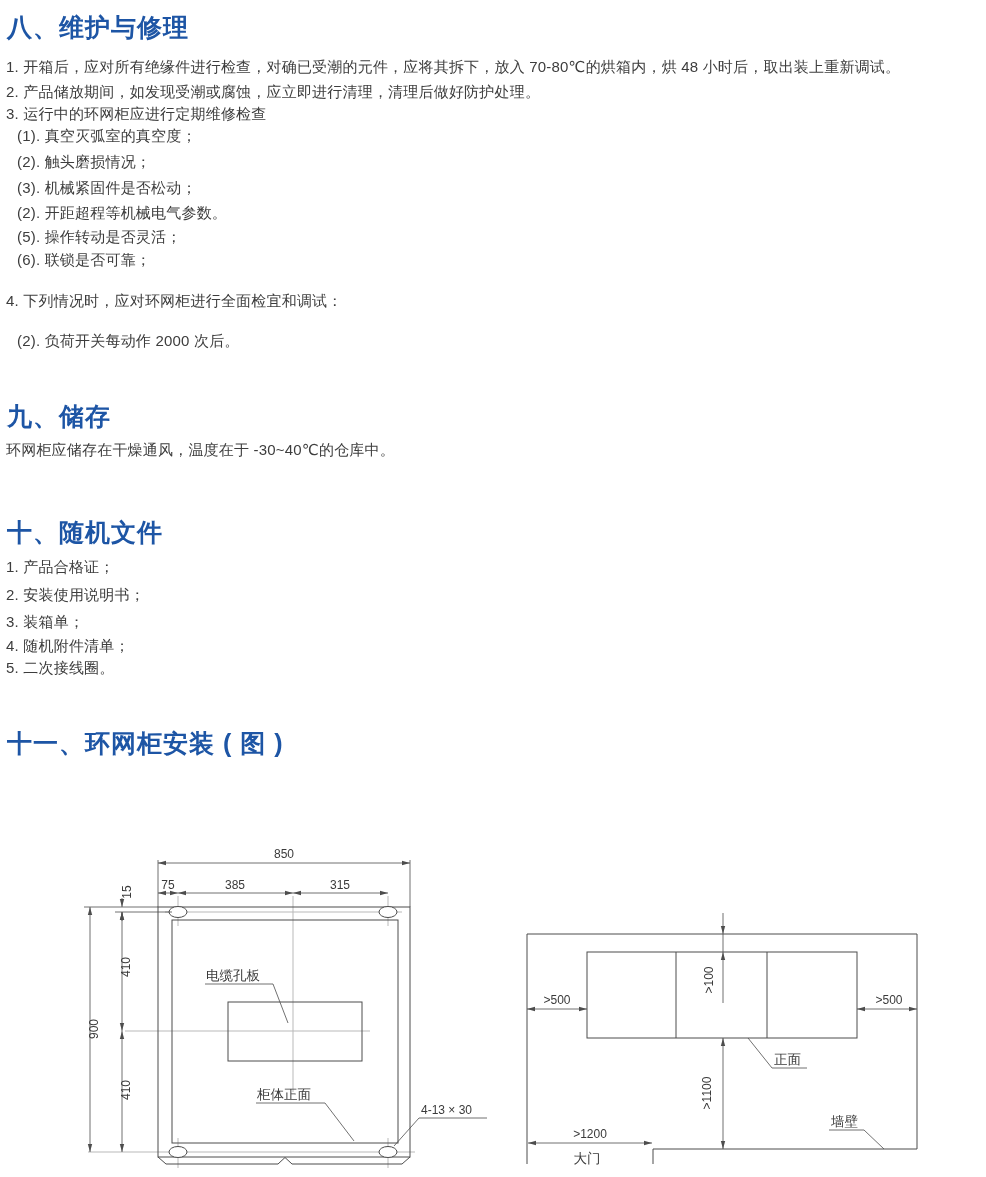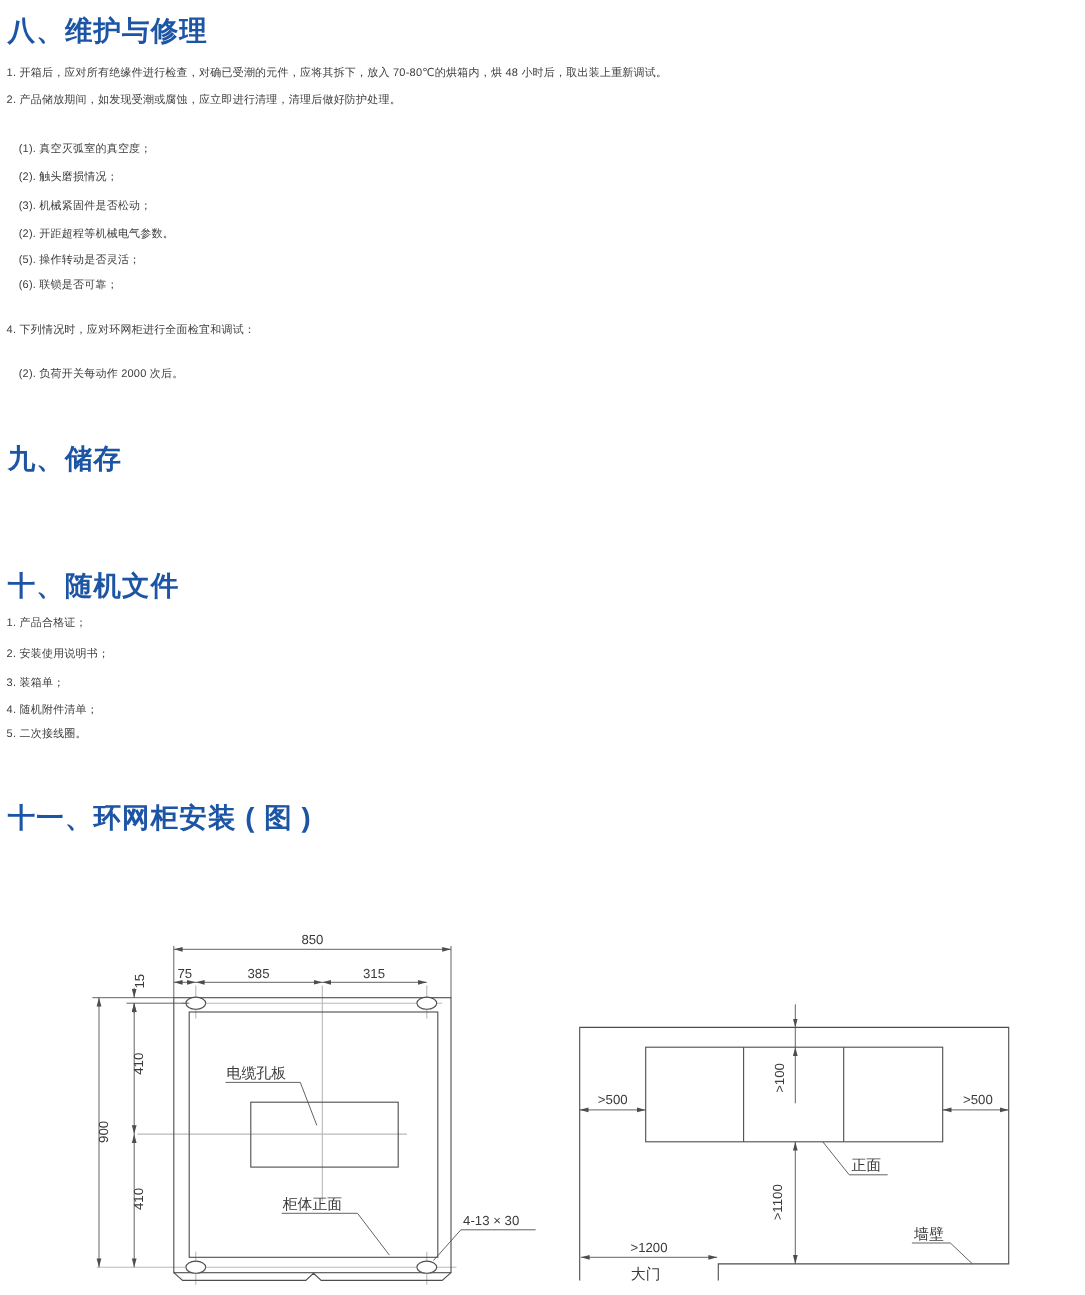--- a/index.html
+++ b/index.html
@@ -5,50 +5,52 @@
   html,body{margin:0;padding:0;background:#ffffff;}
   .page{
     position:relative;width:986px;height:1177px;background:#ffffff;overflow:hidden;
     font-family:"Liberation Sans","DejaVu Sans",sans-serif;color:#3d3d3d;
   }
   .h{
     position:absolute;left:7px;margin:0;font-size:25px;font-weight:600;
     color:#1d55a5;letter-spacing:1px;white-space:nowrap;
   }
   .ln{
-    position:absolute;left:6px;font-size:10px;line-height:19px;color:#3d3d3d;
+    position:absolute;left:6px;font-size:15px;line-height:19px;color:#3d3d3d;
     white-space:nowrap;letter-spacing:0.2px;
   }
   .ln.sub{left:17px;}
   .dwg{position:absolute;}
   
   .sline{stroke:#4d4d4d;stroke-width:1;fill:none;}
   .sthin{stroke:#4d4d4d;stroke-width:0.8;fill:none;}
   .cline{stroke:#b9b9b9;stroke-width:1;fill:none;}
   .dnum{font-size:12px;fill:#3a3a3a;font-family:"Liberation Sans","DejaVu Sans",sans-serif;}
   .dlab{font-size:13.5px;fill:#3a3a3a;font-family:"Liberation Sans","DejaVu Sans",sans-serif;}
 </style>
 </head>
 <body>
 
 <div class="page">
 
   <h1 class="h" style="top:11px">八、维护与修理</h1>
   <div class="ln" style="top:57px">1. 开箱后，应对所有绝缘件进行检查，对确已受潮的元件，应将其拆下，放入 70-80℃的烘箱内，烘 48 小时后，取出装上重新调试。</div>
   <div class="ln" style="top:82px">2. 产品储放期间，如发现受潮或腐蚀，应立即进行清理，清理后做好防护处理。</div>
+  <div class="ln" style="top:104px">3. 运行中的环网柜应进行定期维修检查</div>
   <div class="ln sub" style="top:126px">(1). 真空灭弧室的真空度；</div>
   <div class="ln sub" style="top:152px">(2). 触头磨损情况；</div>
   <div class="ln sub" style="top:178px">(3). 机械紧固件是否松动；</div>
   <div class="ln sub" style="top:203px">(2). 开距超程等机械电气参数。</div>
   <div class="ln sub" style="top:227px">(5). 操作转动是否灵活；</div>
   <div class="ln sub" style="top:250px">(6). 联锁是否可靠；</div>
   <div class="ln" style="top:291px">4.  下列情况时，应对环网柜进行全面检宜和调试：</div>
   <div class="ln sub" style="top:331px">(2). 负荷开关每动作 2000 次后。</div>
 
   <h1 class="h" style="top:400px">九、储存</h1>
+  <div class="ln" style="top:440px">环网柜应储存在干燥通风，温度在于 -30~40℃的仓库中。</div>
 
   <h1 class="h" style="top:516px">十、随机文件</h1>
   <div class="ln" style="top:557px">1. 产品合格证；</div>
   <div class="ln" style="top:585px">2. 安装使用说明书；</div>
   <div class="ln" style="top:612px">3. 装箱单；</div>
   <div class="ln" style="top:636px">4. 随机附件清单；</div>
   <div class="ln" style="top:658px">5. 二次接线圈。</div>
 
   <h1 class="h" style="top:727px">十一、环网柜安装 ( 图 )</h1>
 

